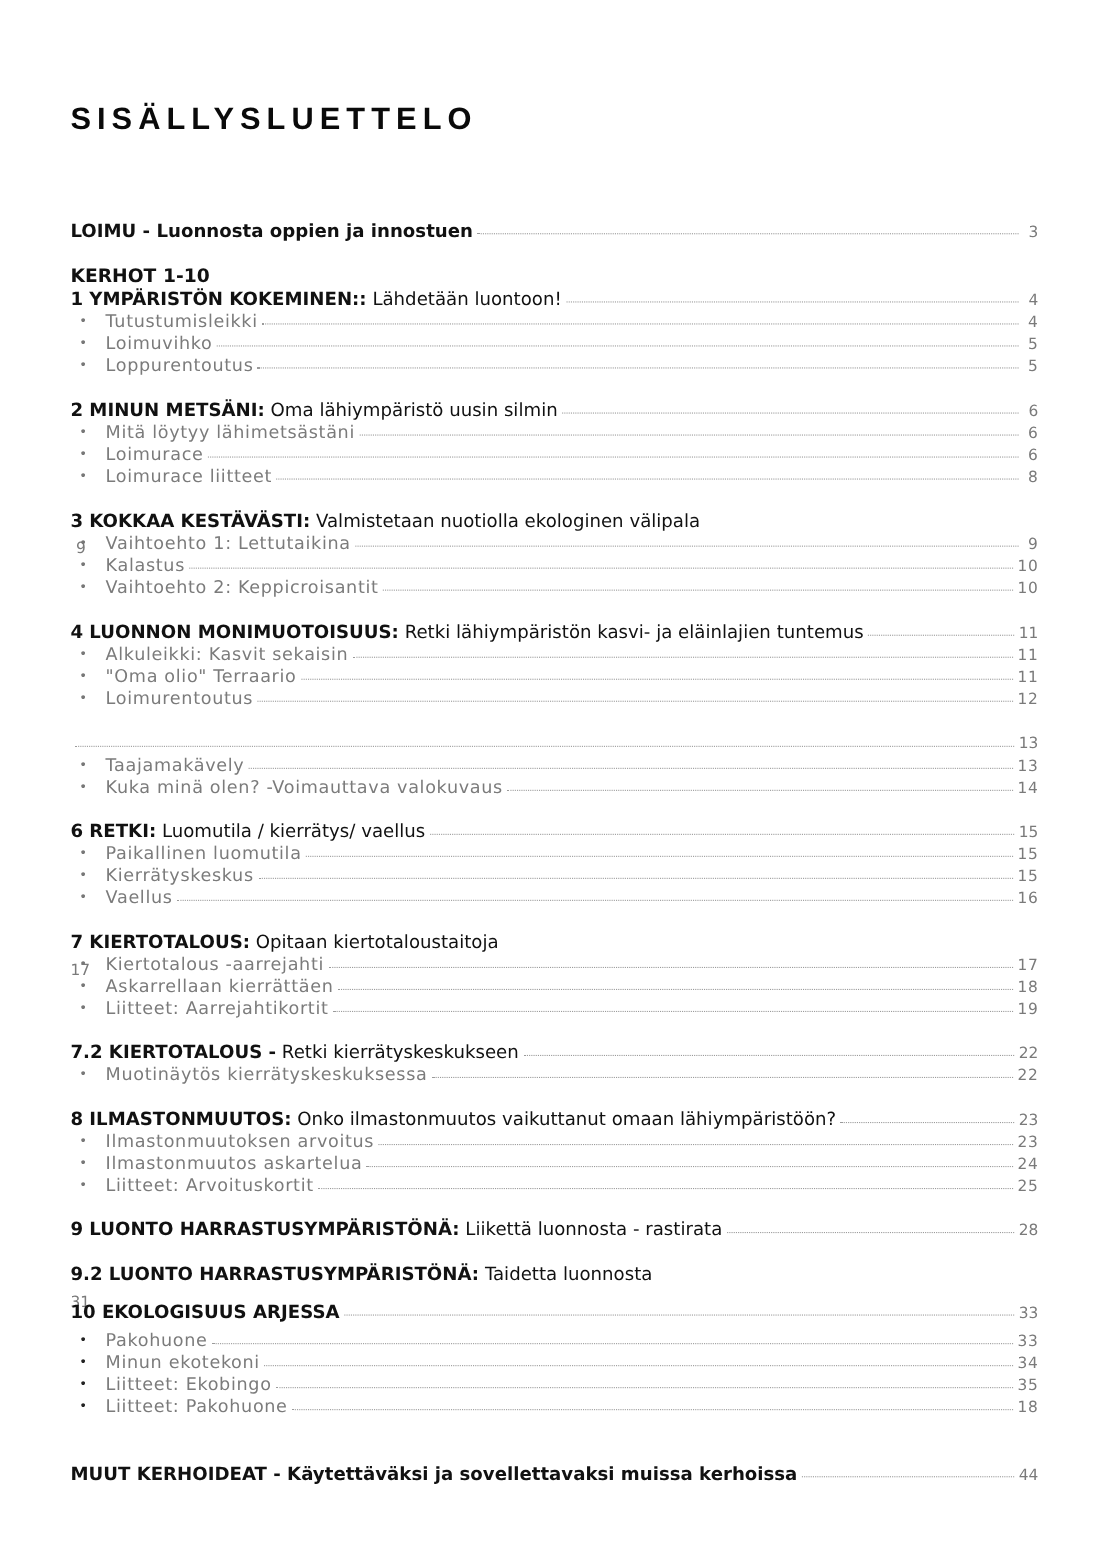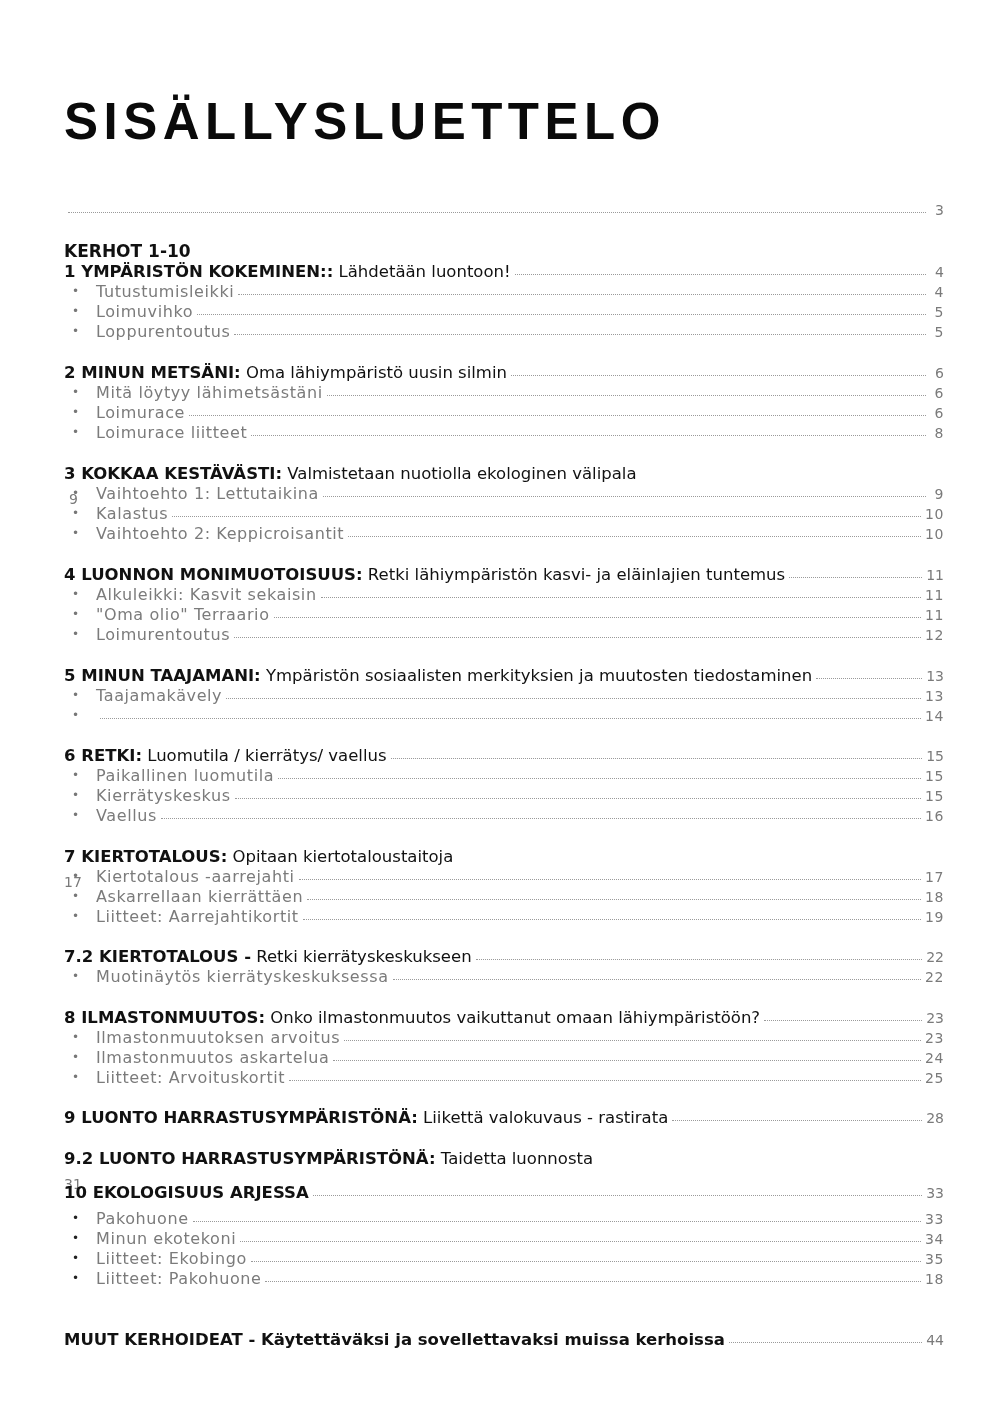--- a/index.html
+++ b/index.html
@@ -3,21 +3,21 @@
   <meta charset="utf-8">
   <style>
     html, body { margin: 0; padding: 0; background: #ffffff; }
     body {
       width: 1000px; height: 1414px; position: relative; overflow: hidden;
       font-family: "DejaVu Sans", sans-serif; color: #111111;
     }
     .title {
       position: absolute; left: 64px; top: 92px;
       font-family: "Liberation Sans", sans-serif; font-weight: bold;
-      font-size: 51px; letter-spacing: 5.5px; color: #0a0a0a; margin: 0;
+      font-size: 28px; letter-spacing: 5.5px; color: #0a0a0a; margin: 0;
     }
     .row {
       position: absolute; left: 64px; width: 880px; height: 20px;
       display: flex; align-items: baseline; font-size: 16.5px; line-height: 20px;
       white-space: nowrap;
     }
     .row .label { flex: 0 0 auto; }
     .row .label b { font-weight: bold; }
     .row .label .plain { font-weight: normal; }
     .row .dots {
@@ -29,20 +29,21 @@
     .row.sub .bullet { width: 24px; flex: 0 0 24px; color: #777; font-size: 12px; position: relative; top: -2px; }
     .row.sub .bullet.dark { color: #222; }
     .heading { position: absolute; left: 64px; font-size: 17px; font-weight: bold; color: #111; }
   </style>
 </head>
 <body>
 
 <h1 class="title">SISÄLLYSLUETTELO</h1>
 
 <div class="row" style="top:200px">
+  <span class="label"><b>LOIMU - </b><b>Luonnosta oppien ja innostuen</b></span>
   <span class="dots"></span>
   <span class="page">3</span>
 </div>
 
 <div class="heading" style="top:241px">KERHOT 1-10</div>
 
 <div id="toc">
     <div class="row" style="top: 262px;">
       <span class="label"><b>1 YMPÄRISTÖN KOKEMINEN::</b><span class="plain"> Lähdetään luontoon!</span></span>
       <span class="dots"></span>
@@ -129,32 +130,32 @@
       <span class="dots"></span>
       <span class="page">11</span>
     </div>
     <div class="row sub" style="top: 625px;">
       <span class="bullet">•</span>
       <span class="label">Loimurentoutus</span>
       <span class="dots"></span>
       <span class="page">12</span>
     </div>
     <div class="row" style="top: 666px;">
-      <span class="label"><b>5 MINUN TAAJAMANI:</b><span class="plain"> Ympäristön sosiaalisten merkityksien ja muutosten tiedostaminen</span></span>
       <span class="dots"></span>
       <span class="page">13</span>
     </div>
     <div class="row sub" style="top: 686px;">
       <span class="bullet">•</span>
       <span class="label">Taajamakävely</span>
       <span class="dots"></span>
       <span class="page">13</span>
     </div>
     <div class="row sub" style="top: 706px;">
       <span class="bullet">•</span>
+      <span class="label">Kuka minä olen? -Voimauttava valokuvaus</span>
       <span class="dots"></span>
       <span class="page">14</span>
     </div>
     <div class="row" style="top: 746px;">
       <span class="label"><b>6 RETKI:</b><span class="plain"> Luomutila / kierrätys/ vaellus</span></span>
       <span class="dots"></span>
       <span class="page">15</span>
     </div>
     <div class="row sub" style="top: 766px;">
       <span class="bullet">•</span>
@@ -225,21 +226,21 @@
       <span class="dots"></span>
       <span class="page">24</span>
     </div>
     <div class="row sub" style="top: 1068px;">
       <span class="bullet">•</span>
       <span class="label">Liitteet: Arvoituskortit</span>
       <span class="dots"></span>
       <span class="page">25</span>
     </div>
     <div class="row" style="top: 1108px;">
-      <span class="label"><b>9 LUONTO HARRASTUSYMPÄRISTÖNÄ:</b><span class="plain"> Liikettä valokuvaus - rastirata</span></span>
+      <span class="label"><b>9 LUONTO HARRASTUSYMPÄRISTÖNÄ:</b><span class="plain"> Liikettä luonnosta - rastirata</span></span>
       <span class="dots"></span>
       <span class="page">28</span>
     </div>
     <div class="row" style="top: 1149px; flex-direction: column;">
       <span class="label"><b>9.2 LUONTO HARRASTUSYMPÄRISTÖNÄ:</b><span class="plain"> Taidetta luonnosta</span></span>
       <span class="dots"></span>
       <span class="page">31</span>
     </div>
     <div class="row" style="top: 1183px;">
       <span class="label"><b>10 EKOLOGISUUS ARJESSA</b><span class="plain"></span></span>

